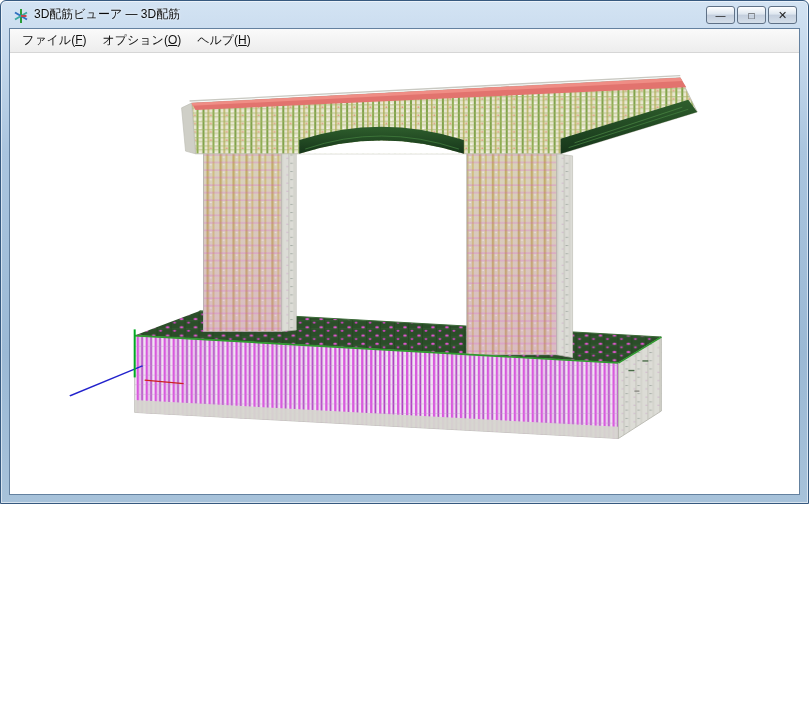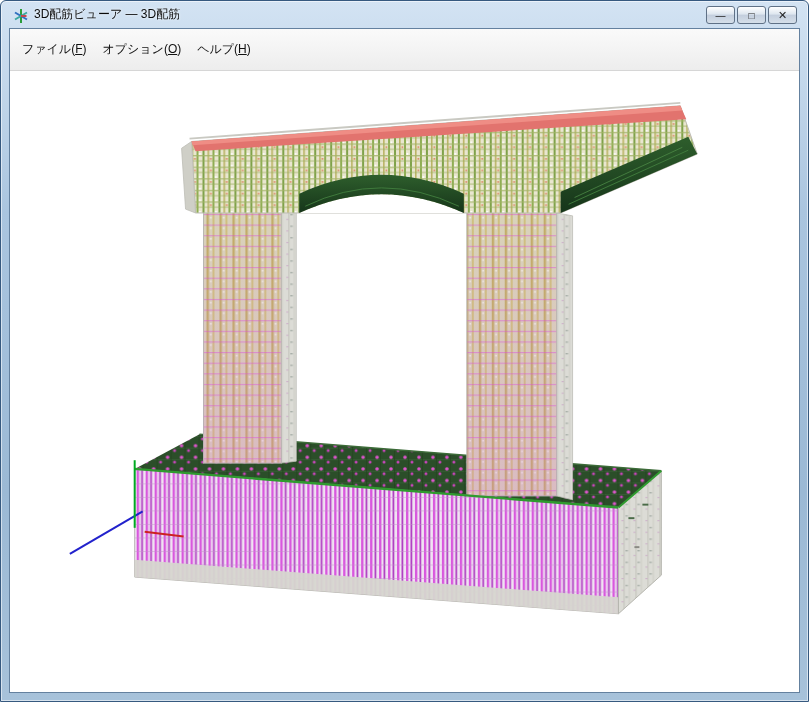--- a/index.html
+++ b/index.html
@@ -1,17 +1,17 @@
 <!DOCTYPE html>
 <html><head>
 <meta charset="utf-8">
 <style>
   html,body{margin:0;padding:0;background:#ffffff;font-family:"Liberation Sans",sans-serif;}
   .window{
-    position:relative;width:809px;height:702px;box-sizing:border-box;
+    position:relative;width:809px;height:504px;box-sizing:border-box;
     border:1px solid #36597f;border-radius:6px 6px 0 0;
     background:linear-gradient(#d3e3f3,#aac5df 30%,#9bb9d5 70%,#a7c2da);
     box-shadow:inset 0 0 0 1px rgba(255,255,255,.55);
     padding:0 8px 8px;display:flex;flex-direction:column;
   }
   .titlebar{flex:0 0 27px;display:flex;align-items:center;position:relative;padding:0 2px;}
   .app-icon{width:16px;height:16px;margin:2px 5px 0 2px;flex:0 0 16px;}
   .title{font-size:12px;color:#0a0a0a;text-shadow:0 0 3px #fff;white-space:nowrap;}
   .win-controls{position:absolute;top:5px;right:3px;display:flex;gap:2px;}
   .win-btn{
@@ -20,21 +20,21 @@
     font-size:10px;line-height:15px;text-align:center;color:#1d1d1d;padding:0;
     font-family:"Liberation Sans",sans-serif;cursor:default;
   }
   .win-btn.close{font-size:11px;}
   .client{flex:1;background:#ffffff;border:1px solid #64819f;box-sizing:border-box;display:flex;flex-direction:column;min-height:0;}
   .menubar{
     flex:0 0 23px;display:flex;align-items:center;
     background:linear-gradient(#fafafa,#ededed);border-bottom:1px solid #d6d6d6;
     padding-left:4px;font-size:12px;color:#111;
   }
-  .menu-item{padding:12px 8px;white-space:nowrap;cursor:default;}
+  .menu-item{padding:3px 8px;white-space:nowrap;cursor:default;}
   .menu-item .akey{text-decoration:underline;}
   .viewport{flex:1;position:relative;overflow:hidden;background:#ffffff;min-height:0;}
   .viewport svg.scene{position:absolute;left:0;top:0;width:100%;height:100%;}
 </style>
 </head>
 <body>
 
 <div class="window">
 
   <div class="titlebar">

